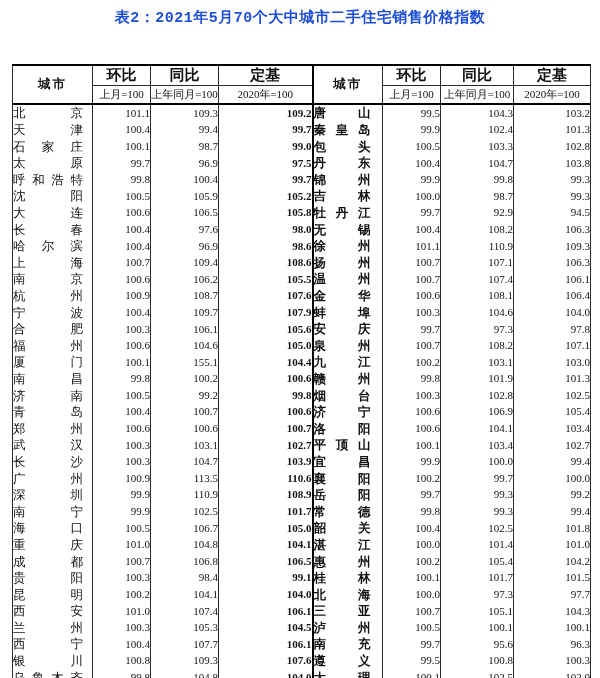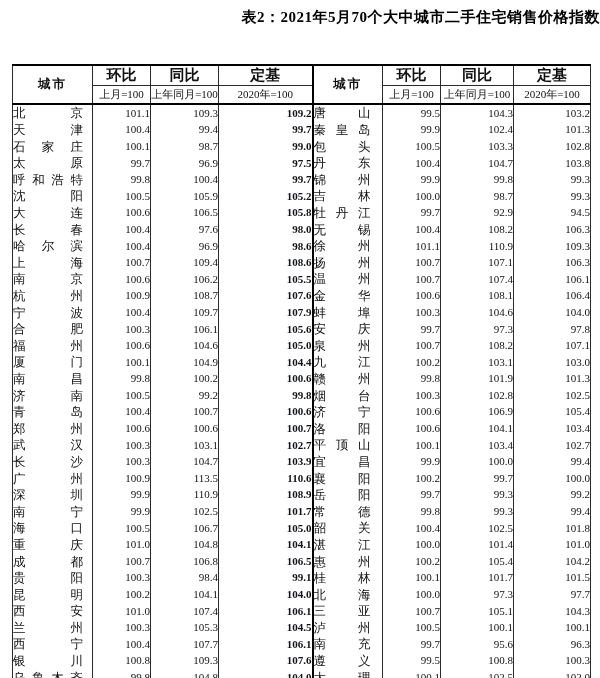--- a/index.html
+++ b/index.html
@@ -14,26 +14,26 @@
   }
   .page {
     width: 600px;
     height: 678px;
     background: #ffffff;
     position: relative;
   }
   .title {
     padding-top: 8px;
     height: 23px;
-    text-align: right;
+    text-align: center;
     font-weight: bold;
     font-size: 15px;
     letter-spacing: 0.5px;
-    color: #000000;
-    font-family: Liberation Serif, serif;
+    color: #1d4ed8;
+    font-family: Liberation Mono, monospace;
   }
   table.idx {
     margin: 33px 0 0 12px;
     width: 578px;
     table-layout: fixed;
     border-collapse: collapse;
     border-left: 1px solid #1a1a1a;
     border-right: 1px solid #1a1a1a;
     border-top: 2px solid #000000;
     border-bottom: 3px solid #000000;
@@ -87,21 +87,21 @@
   td.city .cityname {
     display: inline-block;
     text-align: justify;
     text-align-last: justify;
     -moz-text-align-last: justify;
     vertical-align: middle;
   }
   td.city-l { padding-left: 6px; }
   td.city-l .cityname { width: 70px; }
   td.city-r { padding-left: 7px; }
-  td.city-r .cityname { width: 57px; }
+  td.city-r .cityname { width: 57px; font-weight: bold; }
   .mid { border-right: 2px solid #000000 !important; font-weight: bold; }
 </style>
 </head>
 <body>
 
 <div class="page">
   <div class="title">表2：2021年5月70个大中城市二手住宅销售价格指数</div>
 
   <table class="idx">
     <colgroup>
@@ -281,21 +281,21 @@
           <td class="num">104.6</td>
           <td class="num mid">105.0</td>
           <td class="city city-r"><span class="cityname">泉州</span></td>
           <td class="num">100.7</td>
           <td class="num">108.2</td>
           <td class="num">107.1</td>
         </tr>
         <tr>
           <td class="city city-l"><span class="cityname">厦门</span></td>
           <td class="num">100.1</td>
-          <td class="num">104.9</td>
+          <td class="num">155.1</td>
           <td class="num mid">104.4</td>
           <td class="city city-r"><span class="cityname">九江</span></td>
           <td class="num">100.2</td>
           <td class="num">103.1</td>
           <td class="num">103.0</td>
         </tr>
         <tr>
           <td class="city city-l"><span class="cityname">南昌</span></td>
           <td class="num">99.8</td>
           <td class="num">100.2</td>

